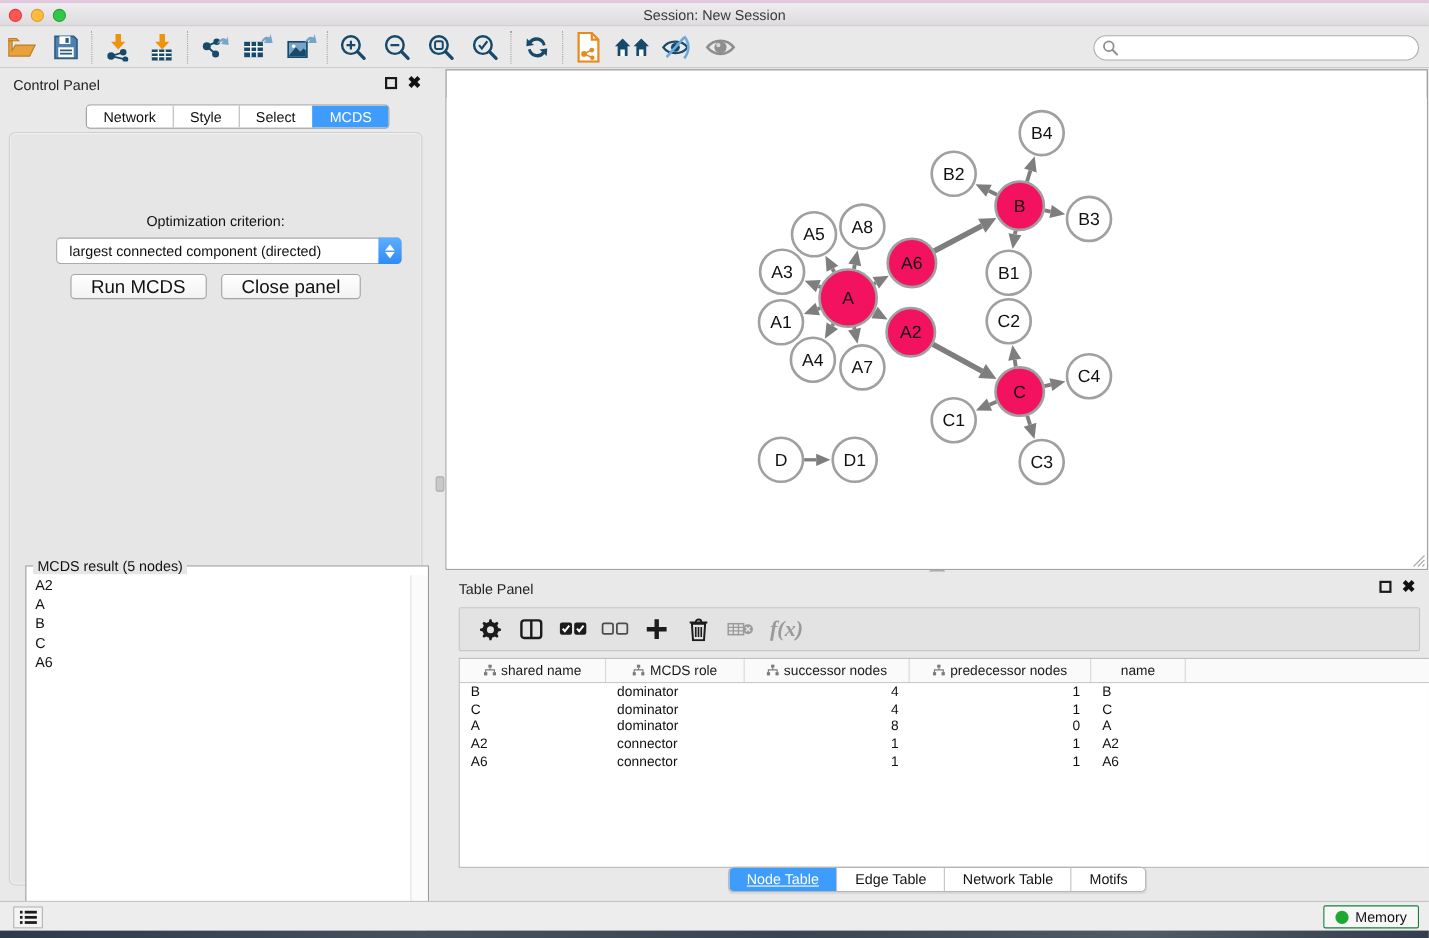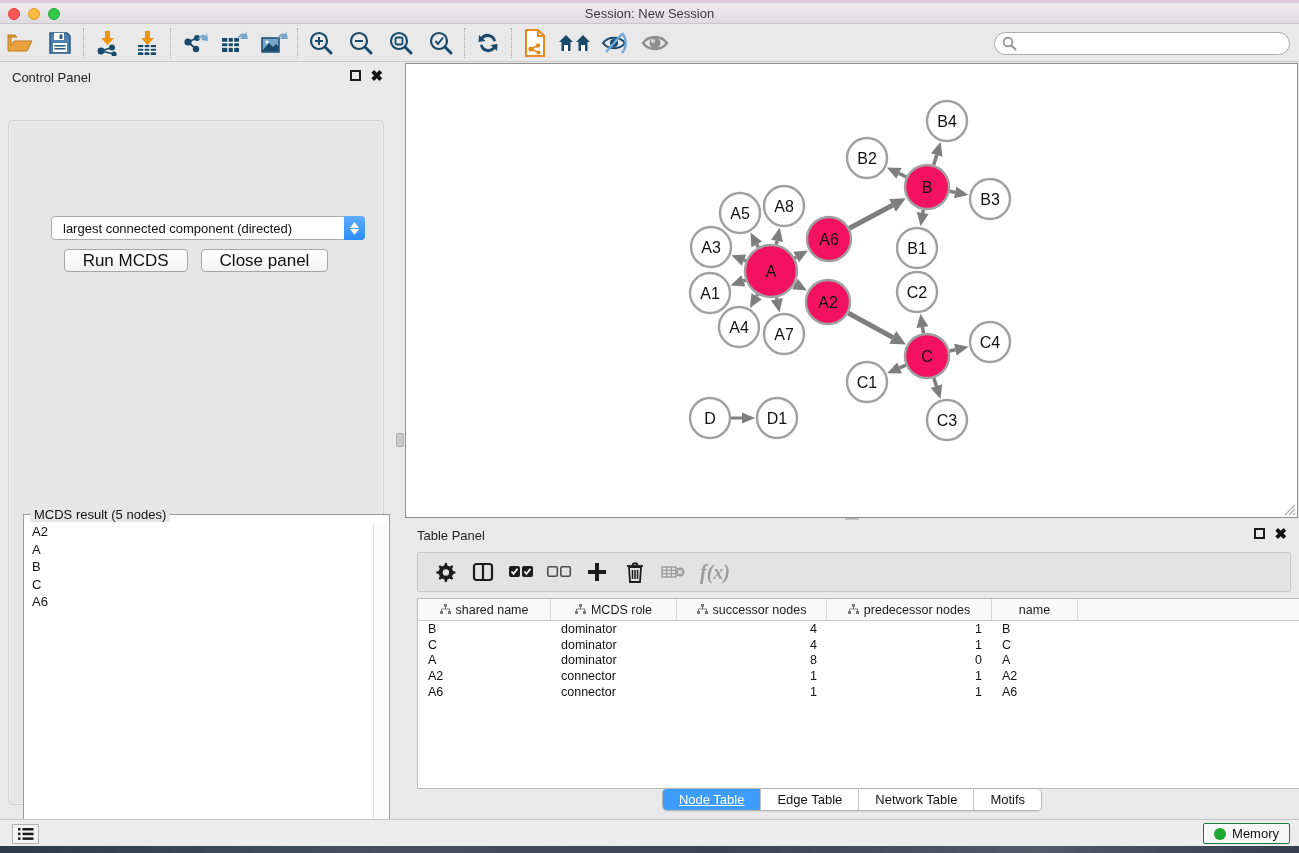--- a/index.html
+++ b/index.html
@@ -274,21 +274,28 @@
   </div>
 
   <div class="abs control-panel">
     <div class="panel-head">
       <span class="ph-title">Control Panel</span>
       <span class="ph-icons">
         <span class="float-box"></span>
         <span class="close-x">✖</span>
       </span>
     </div>
+    <div class="seg-tabs">
+        <div class="seg">Network</div>
+        <div class="seg">Style</div>
+        <div class="seg">Select</div>
+        <div class="seg active">MCDS</div>
+      </div>
     <div class="inner-panel">
+      <div class="opt-label">Optimization criterion:</div>
       <div class="dropdown">
         <span class="dd-text">largest connected component (directed)</span>
         <span class="dd-stepper">
           <svg width="9" height="6" viewBox="0 0 9 6">
               <path d="M4.5 0 L9 6 H0 Z" fill="#FFF"></path>
             </svg>
           <svg width="9" height="6" viewBox="0 0 9 6">
               <path d="M4.5 6 L0 0 H9 Z" fill="#FFF"></path>
             </svg>
         </span>

